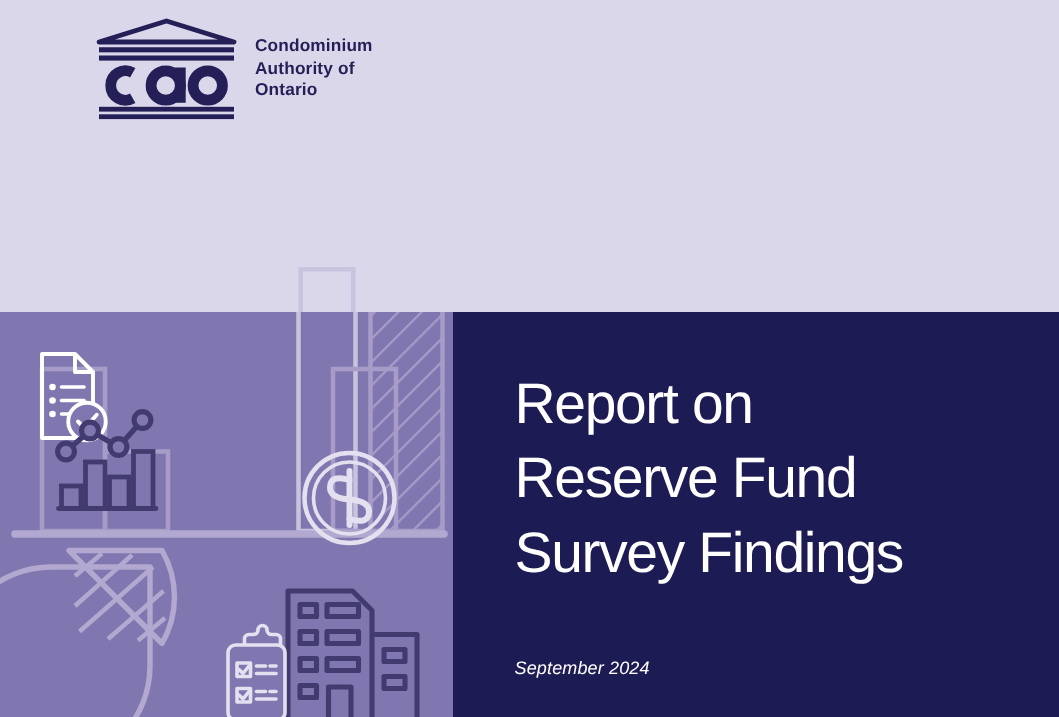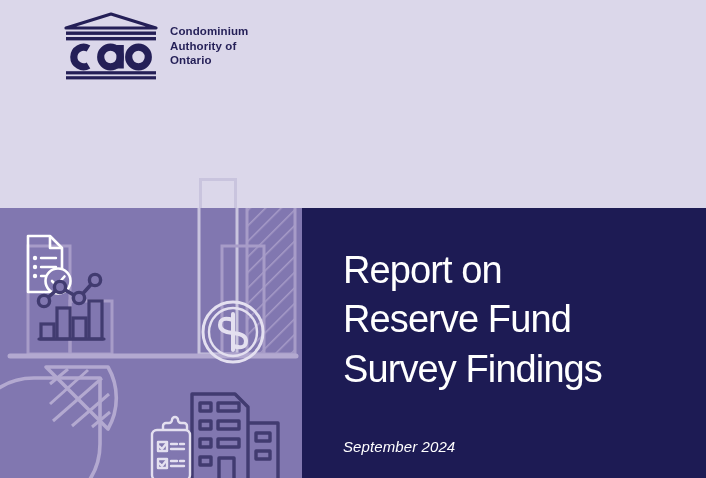--- a/index.html
+++ b/index.html
@@ -69,21 +69,21 @@
     font-size:38px;
     font-weight:normal;
     line-height:1.3;
     letter-spacing:-0.9px;
     white-space:pre-line;
   }
   #report-date {
     position:absolute;
     left:343px; top:438px;
     color:#ffffff;
-    font-size:15px;
+    font-size:12px;
     font-style:italic;
     letter-spacing:0.1px;
   }
 </style>
 </head>
 <body>
 
 <div id="page">
 
   <div id="logo-block">

